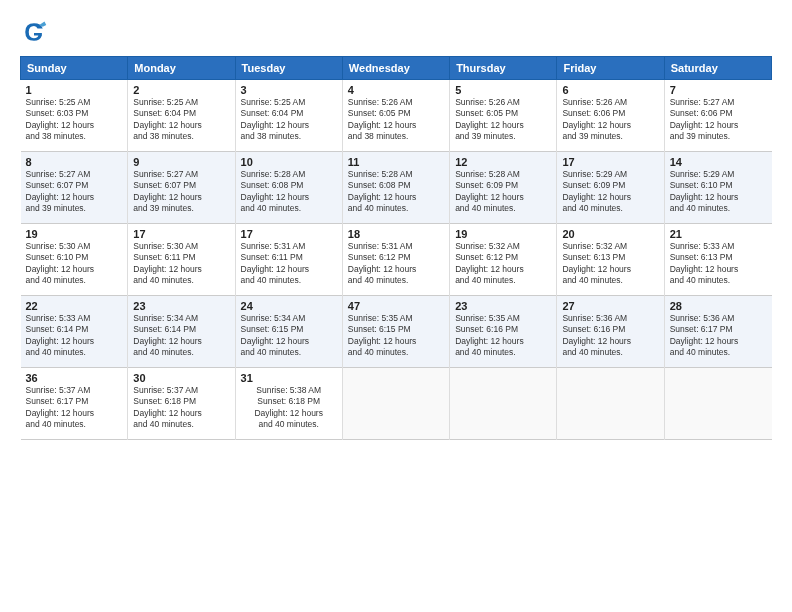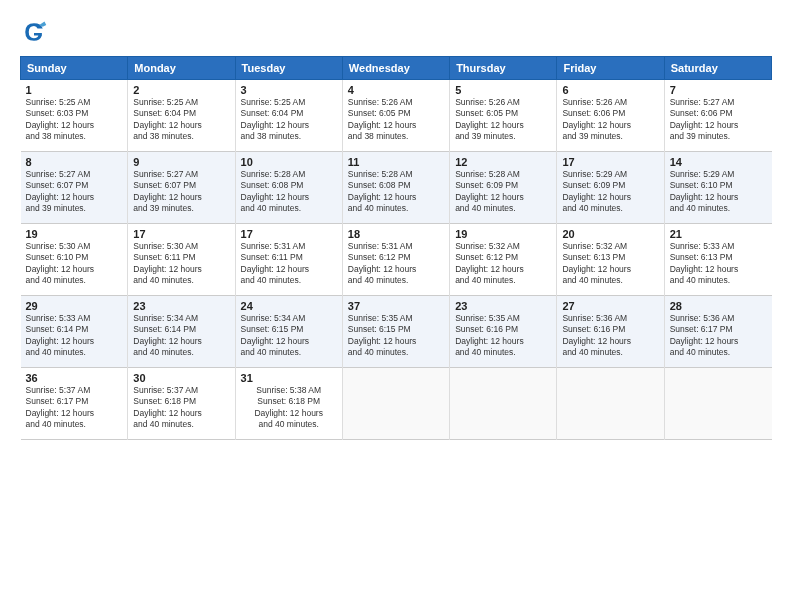--- a/index.html
+++ b/index.html
@@ -282,42 +282,42 @@
           <td>
             <span class="day-num">21</span>
             <div class="day-info" style="white-space: pre-line;">Sunrise: 5:33 AM
 Sunset: 6:13 PM
 Daylight: 12 hours
 and 40 minutes.</div>
           </td>
         </tr>
         <tr>
           <td>
-            <span class="day-num">29</span>
+            <span class="day-num">22</span>
             <div class="day-info" style="white-space: pre-line;">Sunrise: 5:33 AM
 Sunset: 6:14 PM
 Daylight: 12 hours
 and 40 minutes.</div>
           </td>
           <td>
             <span class="day-num">23</span>
             <div class="day-info" style="white-space: pre-line;">Sunrise: 5:34 AM
 Sunset: 6:14 PM
 Daylight: 12 hours
 and 40 minutes.</div>
           </td>
           <td>
             <span class="day-num">24</span>
             <div class="day-info" style="white-space: pre-line;">Sunrise: 5:34 AM
 Sunset: 6:15 PM
 Daylight: 12 hours
 and 40 minutes.</div>
           </td>
           <td>
-            <span class="day-num">37</span>
+            <span class="day-num">47</span>
             <div class="day-info" style="white-space: pre-line;">Sunrise: 5:35 AM
 Sunset: 6:15 PM
 Daylight: 12 hours
 and 40 minutes.</div>
           </td>
           <td>
             <span class="day-num">23</span>
             <div class="day-info" style="white-space: pre-line;">Sunrise: 5:35 AM
 Sunset: 6:16 PM
 Daylight: 12 hours

